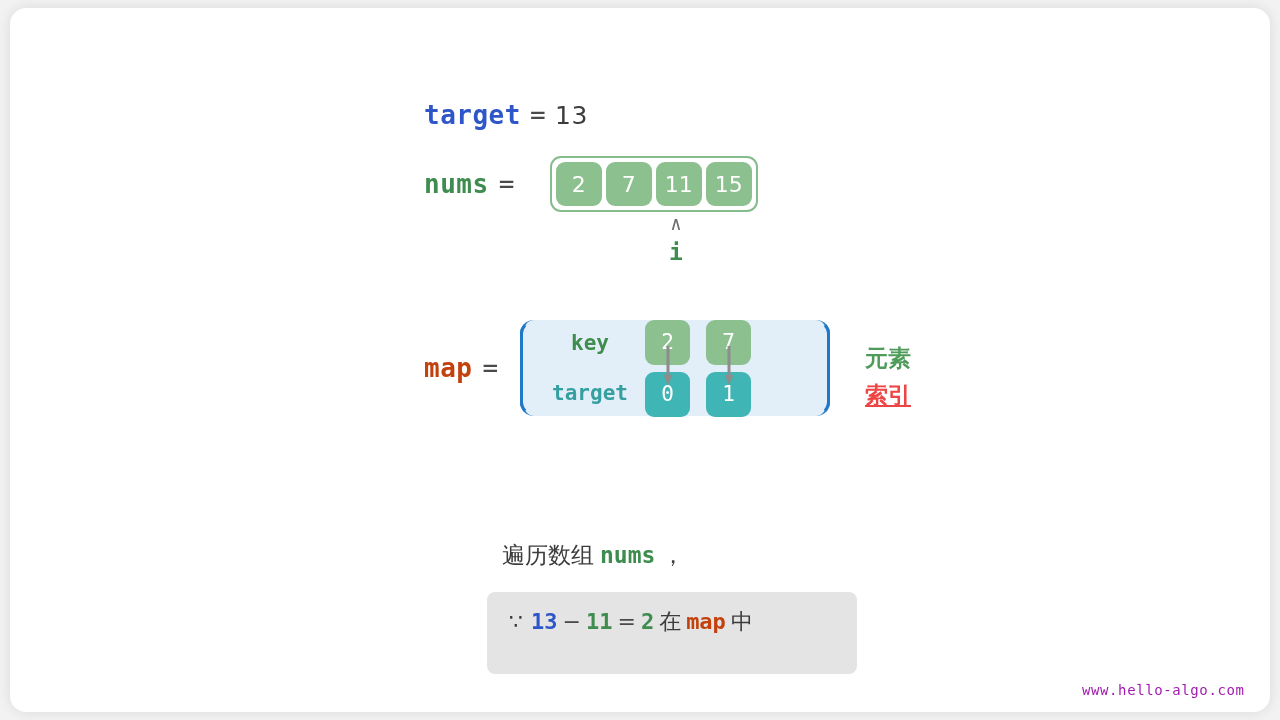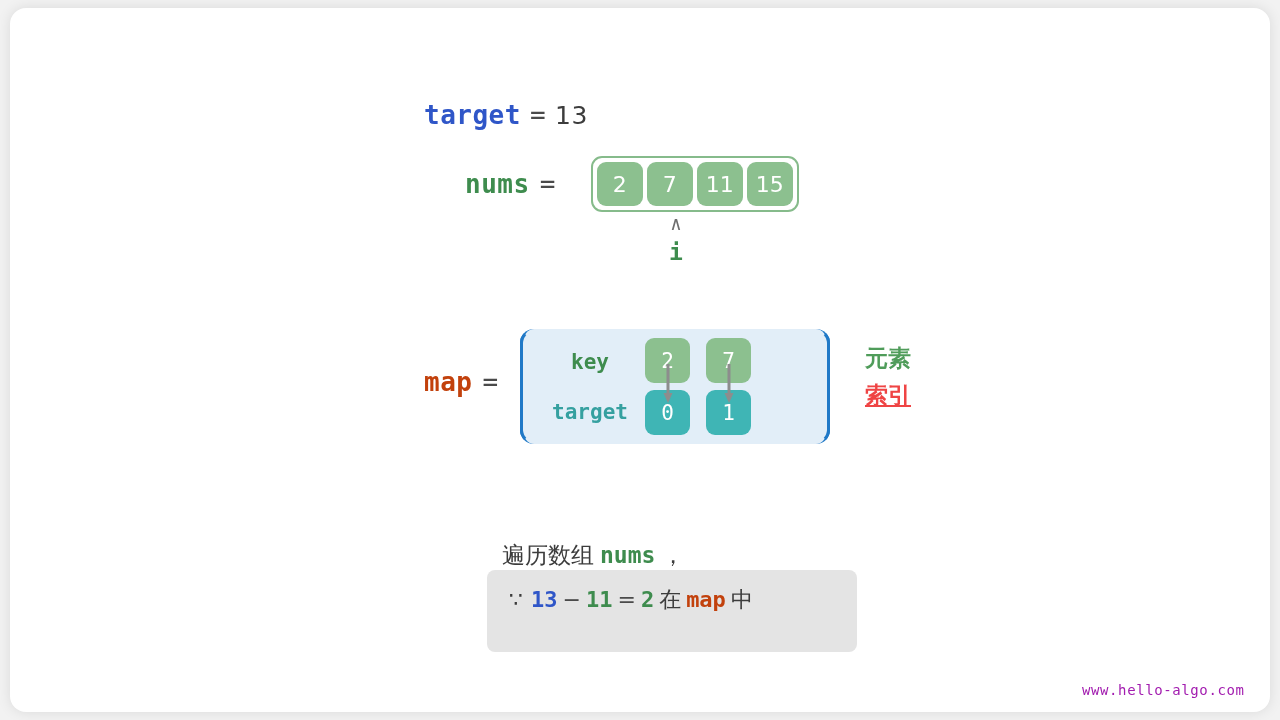--- a/index.html
+++ b/index.html
@@ -66,21 +66,20 @@
   }
 
   
   #nums-row {
     position: absolute;
     left: 414px;
     top: 148px;
     display: flex;
     align-items: center;
     white-space: nowrap;
-    margin-left: 41px;
   }
   #nums-label {
     font-size: 26px;
     letter-spacing: 0.5px;
   }
   #nums-label .eq { margin-left: 10px; font-weight: normal; }
 
   .array-frame {
     margin-left: 35px;
     border: 2px solid #86bb8b;
@@ -138,30 +137,29 @@
   #map-label {
     font-size: 26px;
     letter-spacing: 0.5px;
     width: 96px;
   }
   #map-label .eq { margin-left: 10px; font-weight: normal; }
 
   .map-box {
     position: relative;
     width: 310px;
-    height: 115px;
+    height: 96px;
     background: #e2eef8;
     border-radius: 14px;
     border-left: 3px solid #2079c7;
     border-right: 3px solid #2079c7;
     box-sizing: border-box;
     display: flex;
     align-items: center;
     padding-left: 24px;
-    margin-top: 9px;
   }
   .map-box::before,
   .map-box::after {
     content: "";
     position: absolute;
     left: -3px;
     right: -3px;
     height: 14px;
     border: 3px solid #2079c7;
     box-sizing: border-box;
@@ -265,21 +263,21 @@
     font-family: "DejaVu Sans Mono", monospace;
     font-weight: bold;
     color: #3e8c4e;
     margin: 0 6px;
   }
 
   
   #note-box {
     position: absolute;
     left: 477px;
-    top: 562px;
+    top: 584px;
     width: 370px;
     height: 82px;
     background: #e4e4e4;
     border-radius: 8px;
     box-sizing: border-box;
     padding: 11px 22px 0 22px;
   }
   .note-line {
     font-size: 22px;
     color: #3c3c3c;

